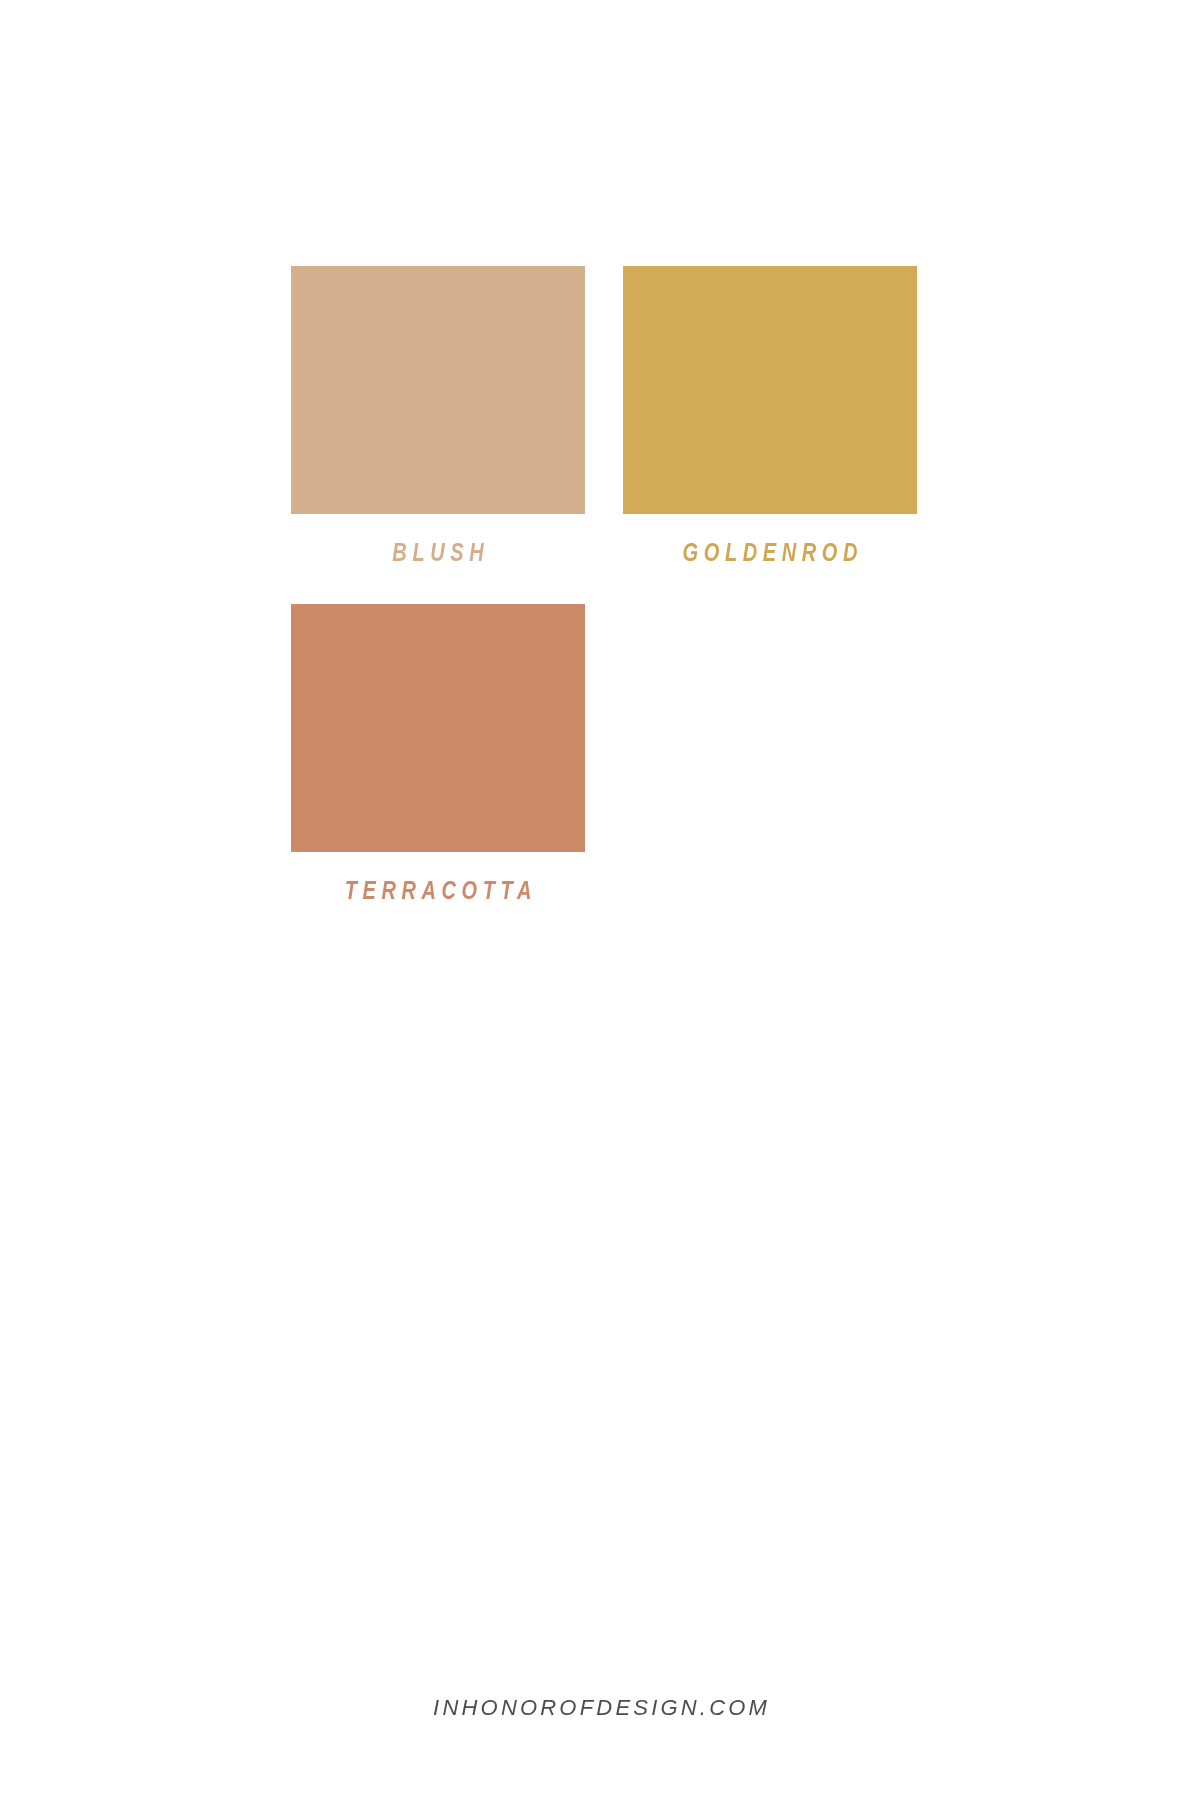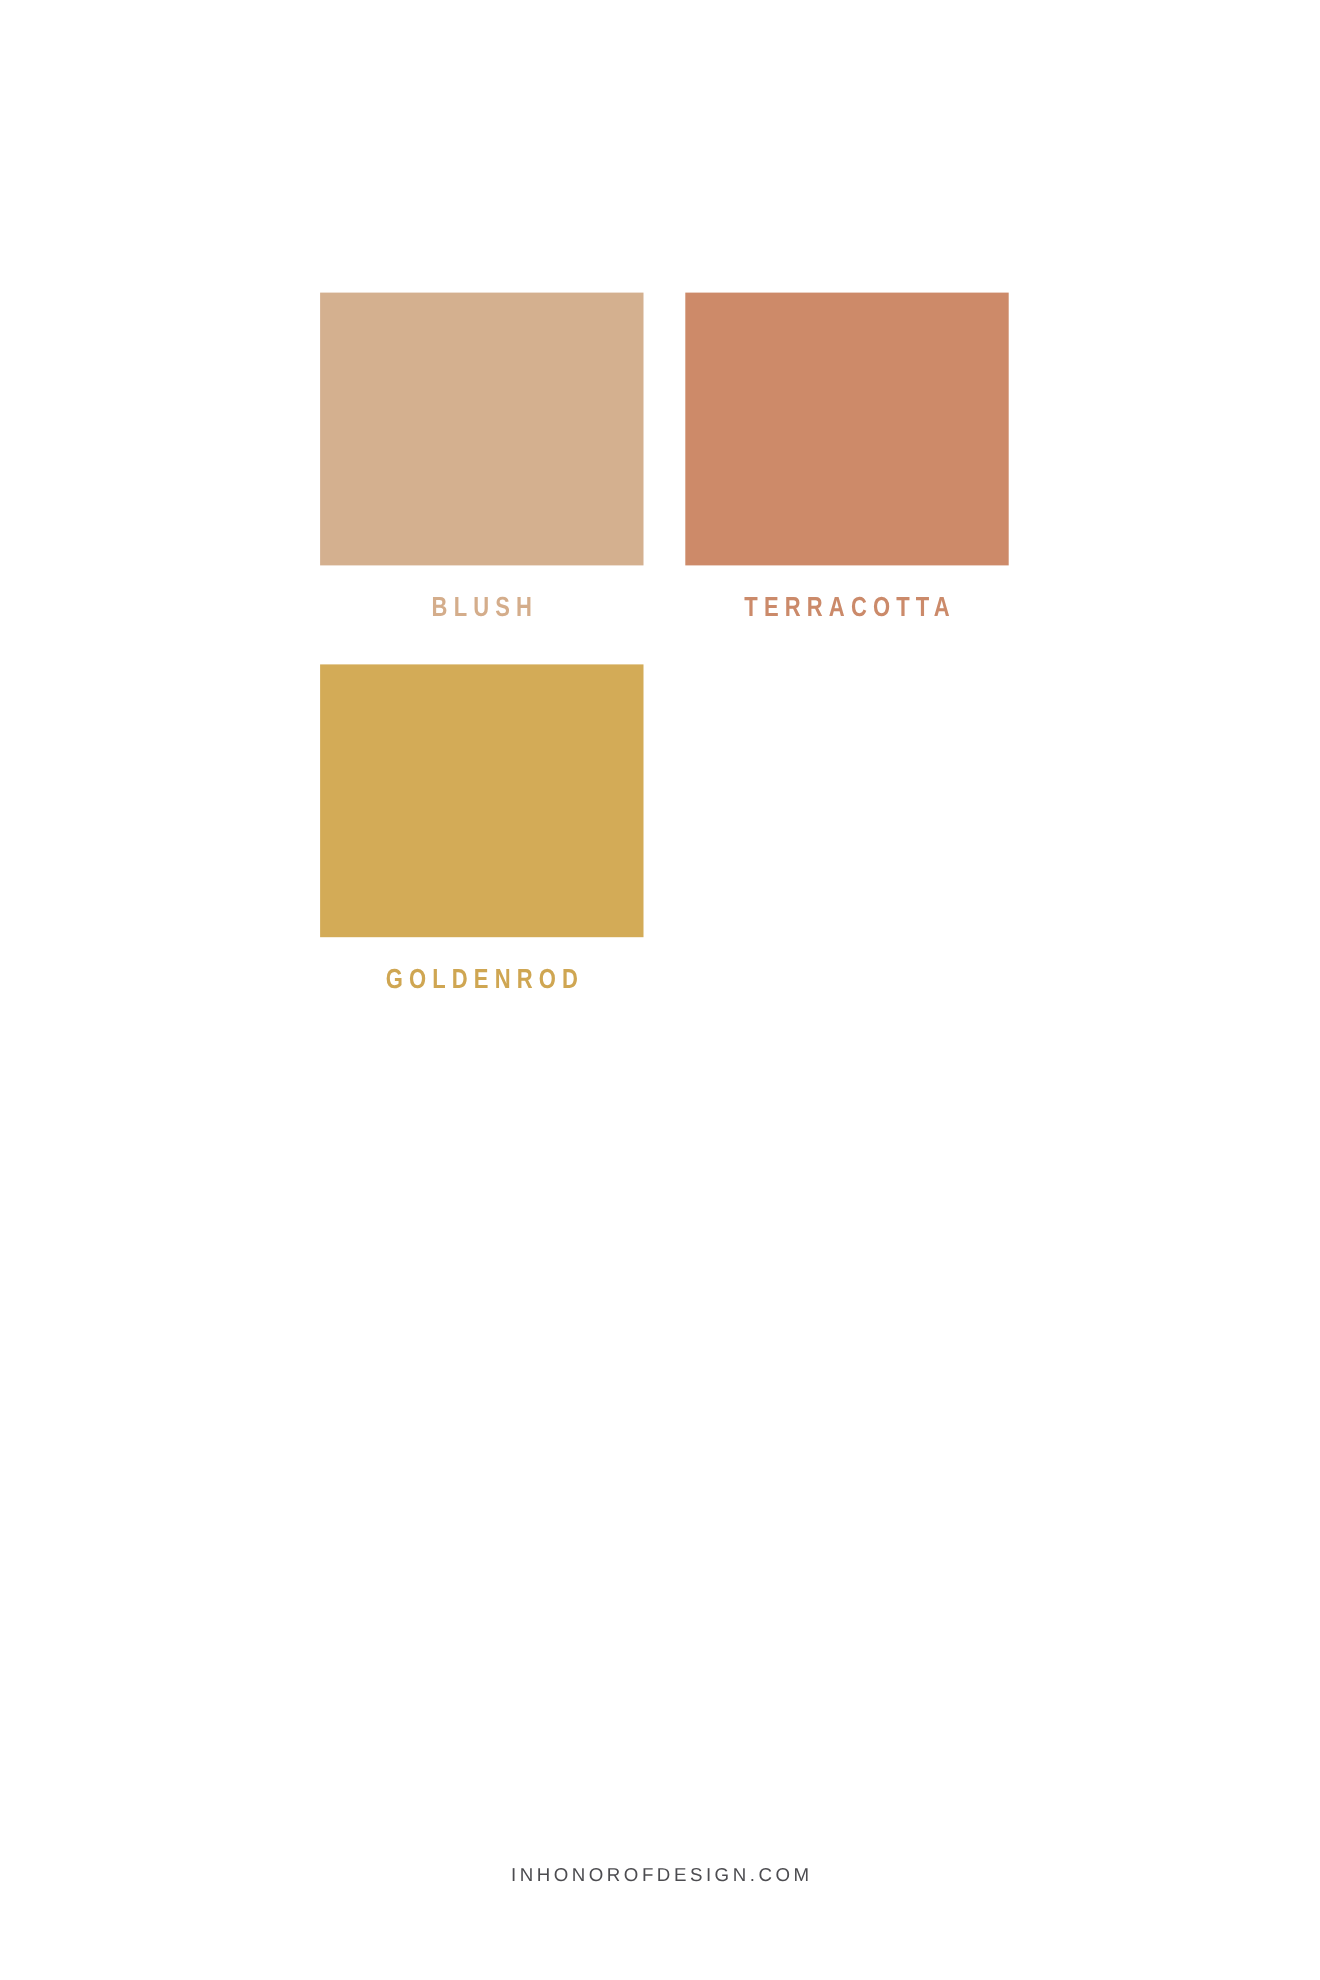--- a/index.html
+++ b/index.html
@@ -15,20 +15,21 @@
     position: relative;
   }
 
   .palette-board {
     position: absolute;
     left: 0;
     top: 0;
     width: 1200px;
     height: 1472px;
     background: #ffffff;
+    font-style: italic;
   }
 
   .swatch-grid {
     position: absolute;
     left: 291px;
     top: 266px;
     width: 626px;
     display: grid;
     grid-template-columns: 294px 294px;
     grid-column-gap: 38px;
@@ -63,21 +64,21 @@
     white-space: nowrap;
   }
 
   .footer-mark {
     position: absolute;
     left: 0;
     top: 1695px;
     width: 1200px;
     text-align: center;
     font-family: "Liberation Sans", sans-serif;
-    font-size: 17px;
+    font-size: 22px;
     font-weight: normal;
     letter-spacing: 3.2px;
     text-indent: 3.2px;
     color: #4c4c50;
     white-space: nowrap;
   }
 </style>
 </head>
 <body style="background: rgb(255, 255, 255);">
 
@@ -85,27 +86,27 @@
 
   <div class="swatch-grid">
 
     <div class="swatch-cell">
       <span class="swatch-chip" style="background: rgb(212, 176, 143);"></span>
       <span class="swatch-label" style="color: rgb(212, 173, 139);">BLUSH</span>
     </div>
 
 
     <div class="swatch-cell">
-      <span class="swatch-chip" style="background: rgb(205, 138, 105);"></span>
-      <span class="swatch-label" style="color: rgb(203, 138, 106);">TERRACOTTA</span>
+      <span class="swatch-chip" style="background: rgb(211, 171, 87);"></span>
+      <span class="swatch-label" style="color: rgb(207, 166, 82);">GOLDENROD</span>
     </div>
 
     <div class="swatch-cell">
-      <span class="swatch-chip" style="background: rgb(211, 171, 87);"></span>
-      <span class="swatch-label" style="color: rgb(207, 166, 82);">GOLDENROD</span>
+      <span class="swatch-chip" style="background: rgb(205, 138, 105);"></span>
+      <span class="swatch-label" style="color: rgb(203, 138, 106);">TERRACOTTA</span>
     </div>
 
 
 
   </div>
 
   <div class="footer-mark" style="color: rgb(76, 76, 80);">INHONOROFDESIGN.COM</div>
 
 </div>
 

